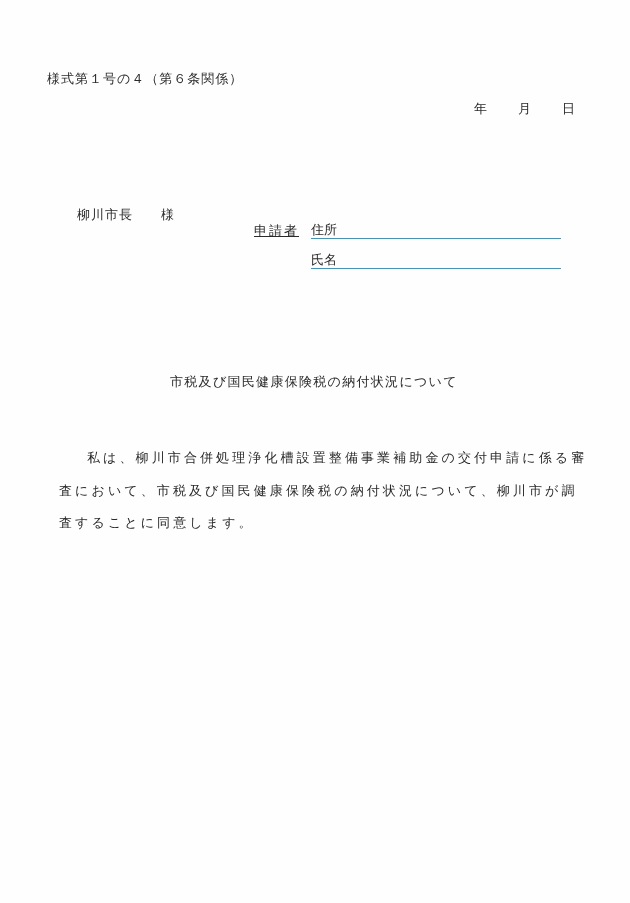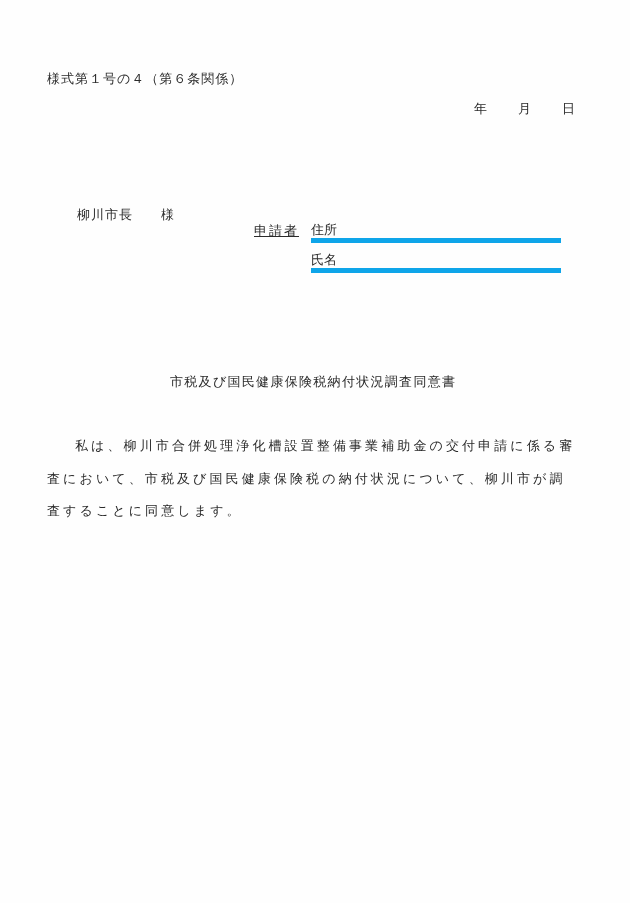--- a/index.html
+++ b/index.html
@@ -22,21 +22,21 @@
   .date-row span { position: absolute; top: 0; }
   .date-year { left: 0; }
   .date-month { left: 44px; }
   .date-day { left: 88px; }
   .addressee { left: 77px; top: 162px; letter-spacing: 1px; margin-top: 44px; }
   .addressee .honorific { margin-left: 28px; }
   .applicant-label { left: 254px; top: 222px; letter-spacing: 2px; text-decoration: underline; }
   .field {
     left: 311px;
     width: 250px;
-    border-bottom: 5px solid #0ea5e9;
+    border-bottom: 1px solid #0ea5e9;
     height: 17px;
   }
   .field-address { top: 221px; }
   .field-name { top: 251px; }
   .field-label { position: absolute; left: 0; top: 0; }
   .doc-title { left: 170px; top: 373px; letter-spacing: 1.3px; }
   .body-text {
     position: absolute;
     left: 47px;
     top: 430px;
@@ -68,17 +68,17 @@
   <div class="abs applicant-label">申請者</div>
 
   <div class="abs field field-address">
     <span class="field-label">住所</span>
   </div>
 
   <div class="abs field field-name">
     <span class="field-label">氏名</span>
   </div>
 
-  <div class="abs doc-title">市税及び国民健康保険税納付状況調査同意書</div>
+  <div class="abs doc-title">市税及び国民健康保険税の納付状況について</div>
 
-  <p class="body-text" style="margin:0;">私は、柳川市合併処理浄化槽設置整備事業補助金の交付申請に係る審査において、市税及び国民健康保険税の納付状況について、柳川市が調査することに同意します。</p>
+  <p class="body-text" style="margin:12px;">私は、柳川市合併処理浄化槽設置整備事業補助金の交付申請に係る審査において、市税及び国民健康保険税の納付状況について、柳川市が調査することに同意します。</p>
 
 </div>
 
 </body></html>

